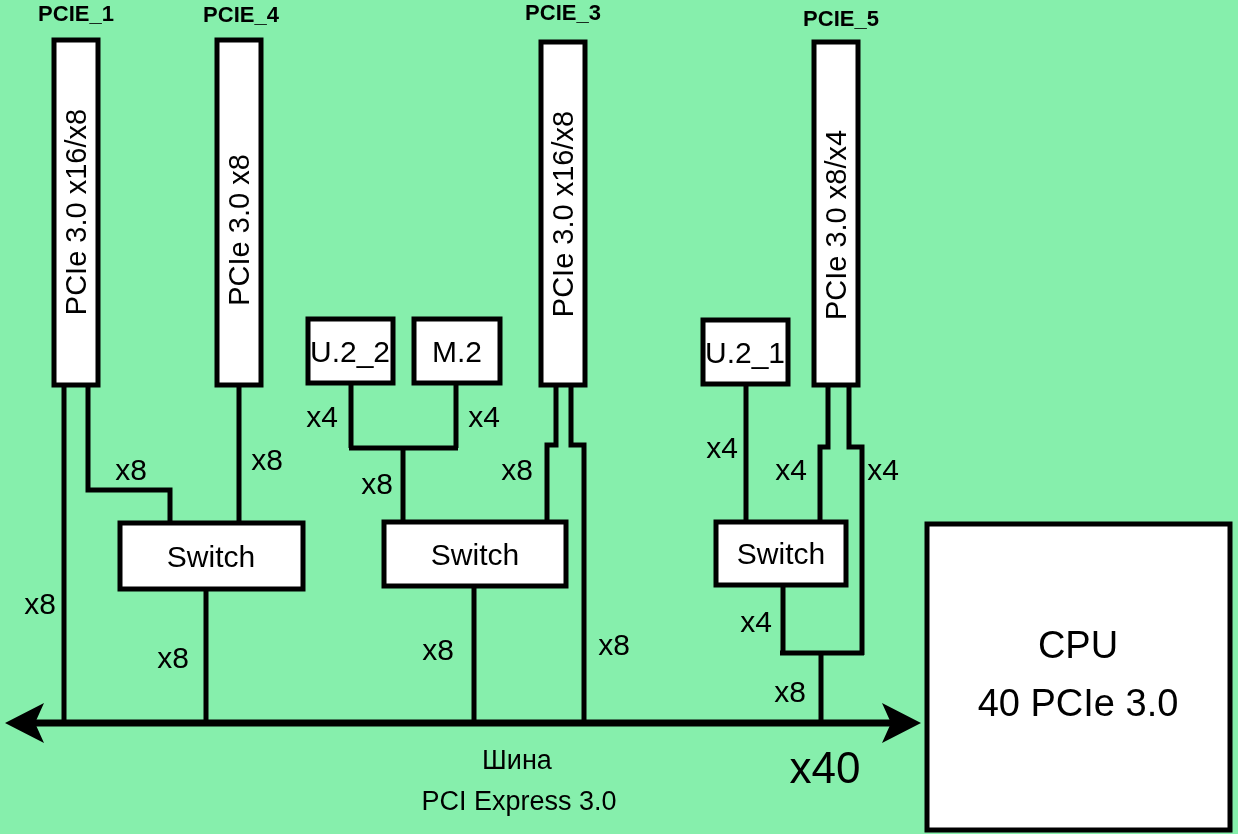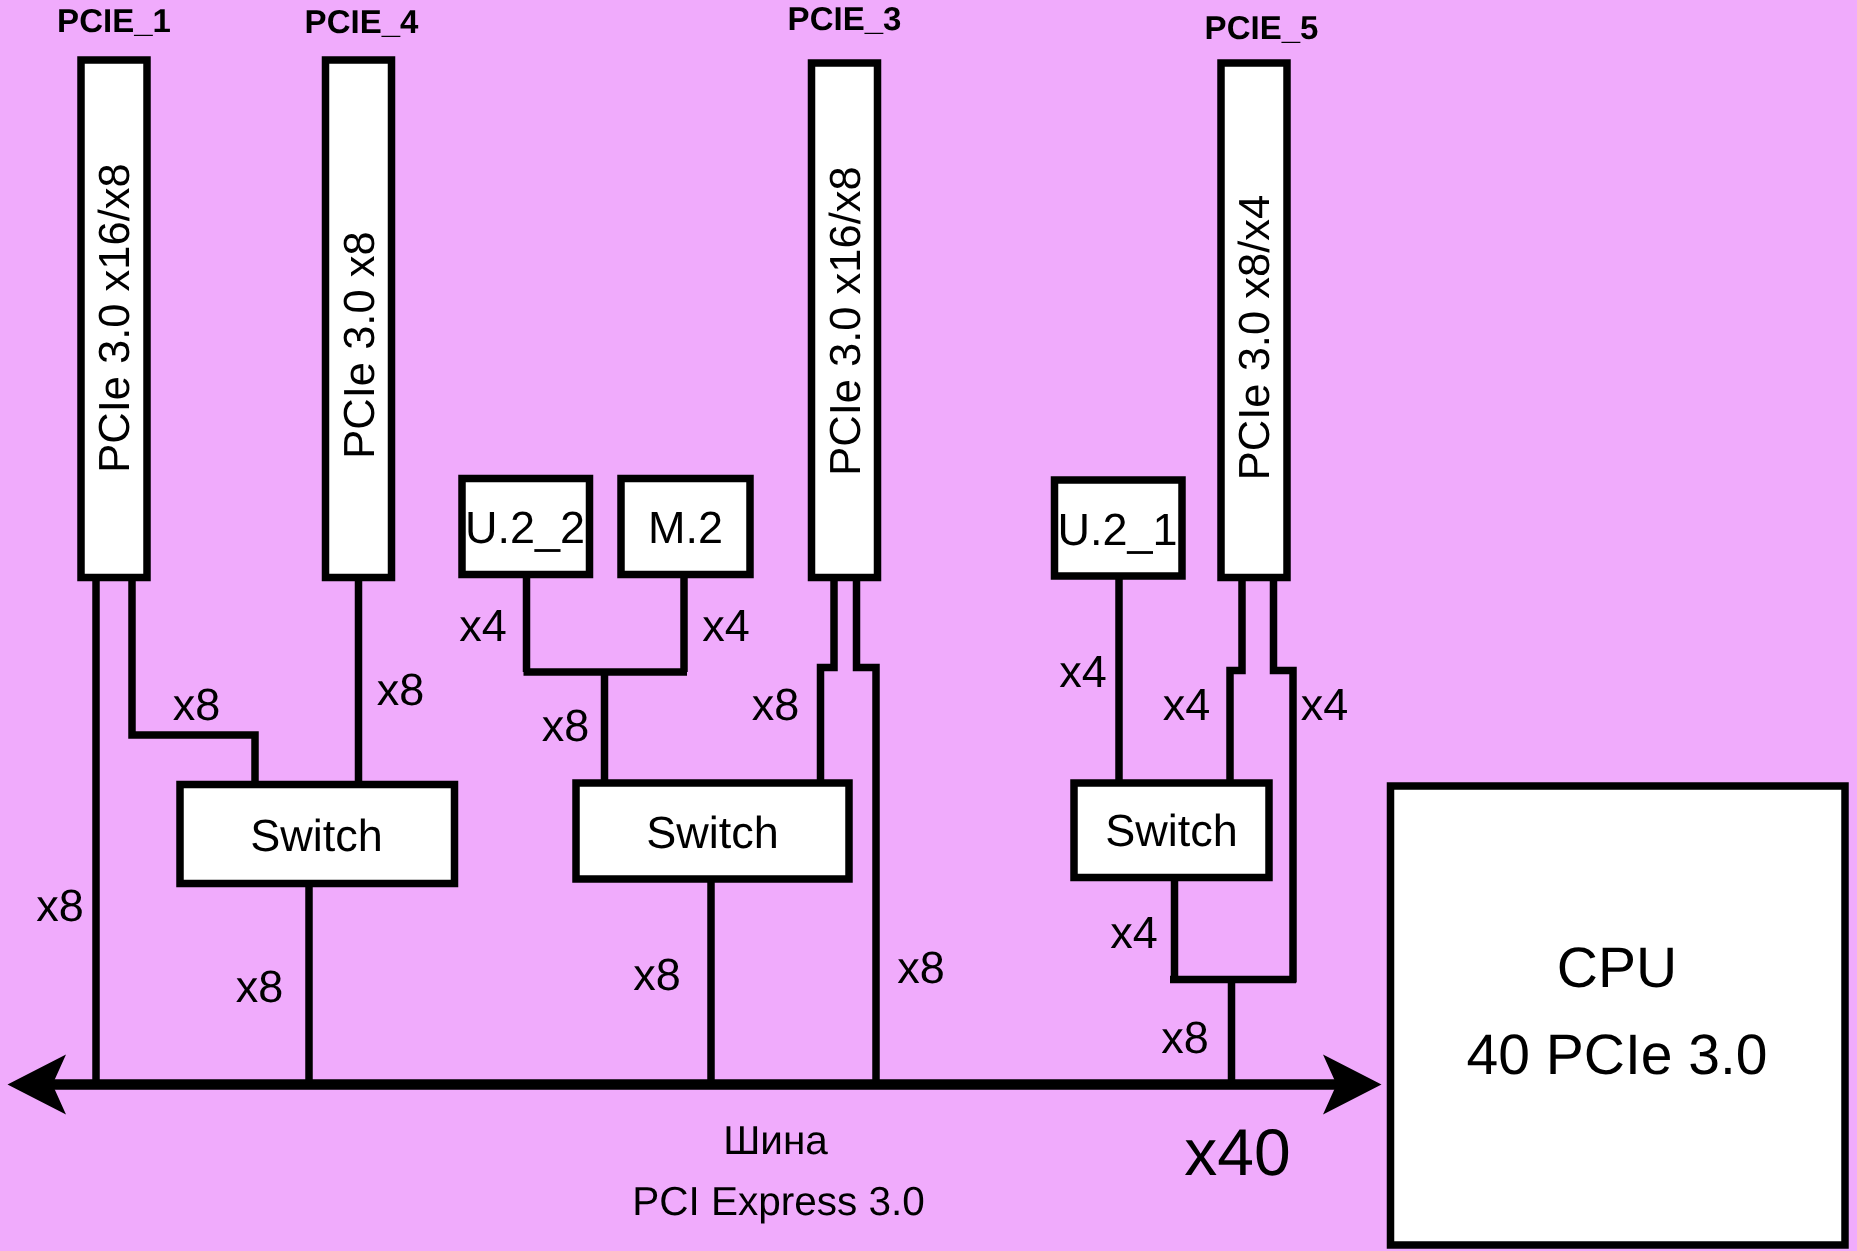--- a/index.html
+++ b/index.html
@@ -1,16 +1,16 @@
 <!DOCTYPE html>
 <html><head>
 <meta charset="utf-8">
 <style>
   html,body{margin:0;padding:0;background:#ffffff;}
-  .stage{position:relative;width:1238px;height:834px;background:#f0abfc;overflow:hidden;}
+  .stage{position:relative;width:1238px;height:834px;background:#86efac;overflow:hidden;}
   svg text{font-family:"Liberation Sans", sans-serif;fill:#000000;}
   .lbl-top{font-size:22px;font-weight:700;}
   .lane{font-size:30px;font-weight:400;}
   .box-label{font-size:30px;font-weight:400;}
   .slot-text{font-size:29px;font-weight:400;}
   .cpu-text{font-size:38px;font-weight:400;}
   .bus-text{font-size:27px;font-weight:400;}
   .x40-text{font-size:44px;font-weight:400;}
   .box{fill:#ffffff;stroke:#000000;stroke-width:5;}
   .wire{stroke:#000000;stroke-width:5;fill:none;}

